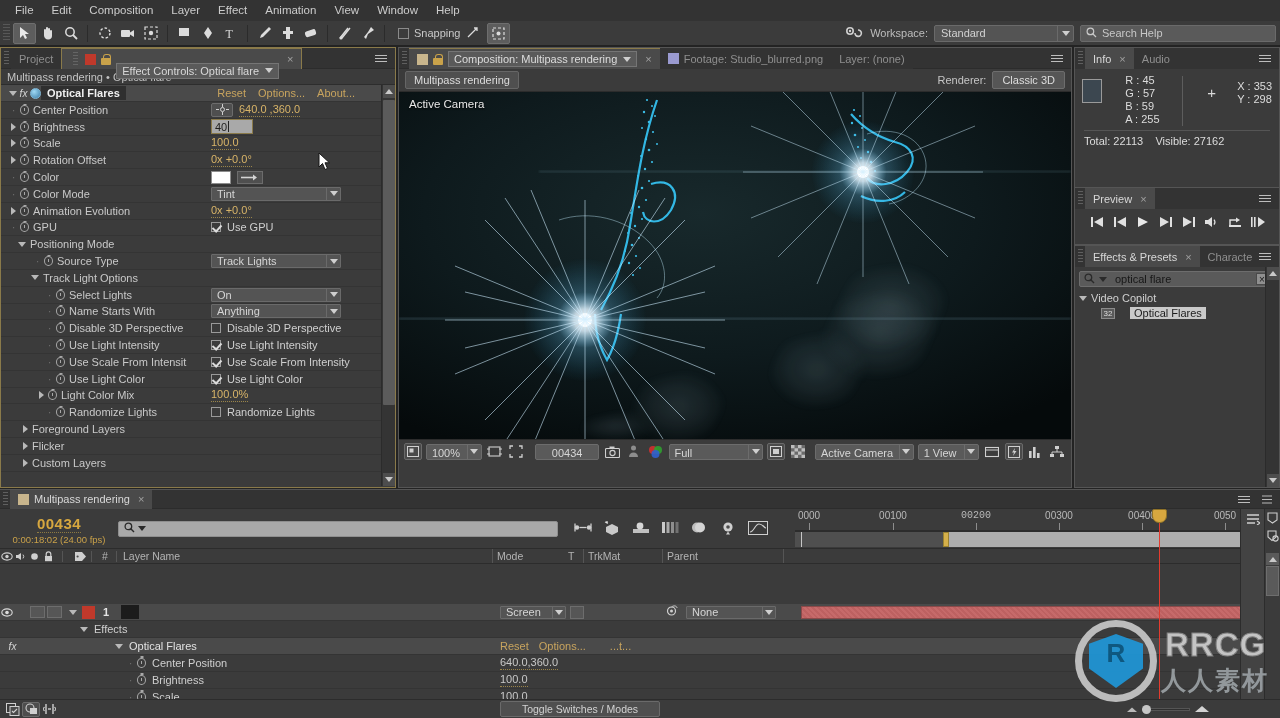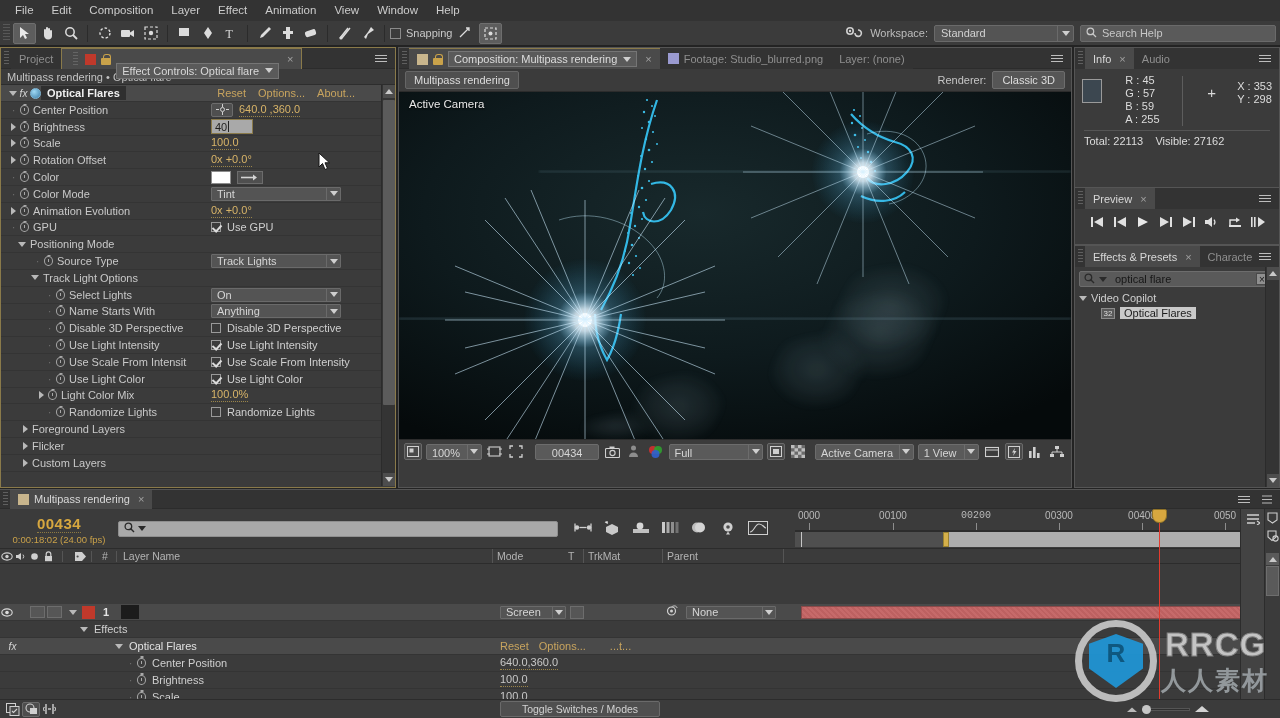--- a/index.html
+++ b/index.html
@@ -17,21 +17,21 @@
   .menubar { position:absolute; left:0; top:0; width:1280px; height:21px; background:#333333; display:flex; align-items:center; padding-left:6px; }
   .menubar .mi { padding:0 9px; height:21px; line-height:21px; color:#cccccc; font-size:11.5px; cursor:default; }
 
   
   .toolbar { position:absolute; left:0; top:21px; width:1280px; height:25px; background:#3b3b3b; border-bottom:1px solid #232323; display:flex; align-items:center; }
   .tgrip { width:7px; height:18px; margin-left:3px; margin-right:3px;
     background:repeating-linear-gradient(to bottom,#6a6a6a 0 1px, transparent 1px 3px); opacity:.6; }
   .tbtn { width:23px; height:21px; margin:0 0px; display:flex; align-items:center; justify-content:center; position:relative; cursor:default; }
   .tbtn.on { background:#5d5d5d; border:1px solid #6e6e6e; border-radius:2px; }
   .tsep { width:1px; height:17px; background:#2b2b2b; margin:0 5px; }
-  .snapwrap { display:flex; align-items:center; gap:5px; }
+  .snapwrap { display:flex; align-items:center; gap:5px; margin-left:8px; }
   .chkbox { width:11px; height:11px; background:#3b3b3b; border:1px solid #8a8a8a; display:inline-block; position:relative; }
   .wsarea { margin-left:auto; display:flex; align-items:center; gap:6px; padding-right:4px; }
   .wslabel { color:#bdbdbd; font-size:11px; }
   .ddown { height:17px; background:#545454; border:1px solid #6a6a6a; border-radius:2px; display:flex; align-items:center; padding-left:6px; color:#d2d2d2; font-size:11px; position:relative; }
   .ddown .arrowbox { position:absolute; right:0; top:0; bottom:0; width:16px; border-left:1px solid #6a6a6a; display:flex; align-items:center; justify-content:center; }
   .caret { width:0;height:0;border-left:4px solid transparent;border-right:4px solid transparent;border-top:5px solid #cfcfcf; }
   .searchhelp { width:196px; height:17px; background:#5a5a5a; border:1px solid #6a6a6a; border-radius:2px; display:flex; align-items:center; gap:5px; padding-left:5px; color:#c7c7c7; font-size:11px; }
 
   
   .panel { position:absolute; background:#3b3b3b; }
@@ -119,21 +119,21 @@
   .totals { font-size:11px; color:#dcdcdc; padding-left:2px; }
 
   #previewpanel { left:1074px; top:187px; width:206px; height:58px; background:#3b3b3b; border:1px solid #555; }
   .preview-ctrls { display:flex; align-items:center; justify-content:space-around; padding:5px 10px 0 10px; }
   .pbtn { width:18px;height:16px;display:flex;align-items:center;justify-content:center; }
 
   #fxpanel { left:1074px; top:245px; width:206px; height:243px; background:#3b3b3b; border:1px solid #555; }
   .fxsearch { margin:4px 4px 3px 4px; height:16px; background:#5a5a5a; border:1px solid #6d6d6d; border-radius:2px; display:flex; align-items:center; gap:4px; padding:0 4px; color:#d8d8d8; font-size:11px; }
   .fxlist { font-size:11px; }
   .fxgroup { display:flex; align-items:center; gap:4px; padding:2px 0 2px 4px; color:#cfcfcf; }
-  .fxitem { display:flex; align-items:center; gap:5px; padding:1px 0 1px 26px; }
+  .fxitem { display:flex; align-items:center; gap:15px; padding:1px 0 1px 26px; }
   .fxitem .name { background:#c9c9c9; color:#1d1d1d; padding:0px 4px; }
   .fx32 { width:14px;height:11px;background:#5a5a5a;border:1px solid #8b8b8b;color:#ddd;font-size:8px;display:flex;align-items:center;justify-content:center; }
 
   
   #timeline { left:0; top:489px; width:1280px; height:229px; background:#3b3b3b; border-top:1px solid #555; }
   .tl-tabbar { height:19px; background:#333; display:flex; align-items:center; position:relative; border-bottom:1px solid #2c2c2c; }
   .tl-top { height:40px; display:flex; align-items:center; background:#3b3b3b; position:relative; border-bottom:1px solid #2c2c2c; }
   .tc-wrap { width:118px; text-align:center; padding-top:2px; }
   .tc-main { color:#d7a73f; font-weight:bold; font-size:15px; letter-spacing:.5px; border-bottom:1px dotted #8e7a42; display:inline-block; line-height:17px; }
   .tc-sub { color:#c9a14a; font-size:9.5px; margin-top:1px; }

